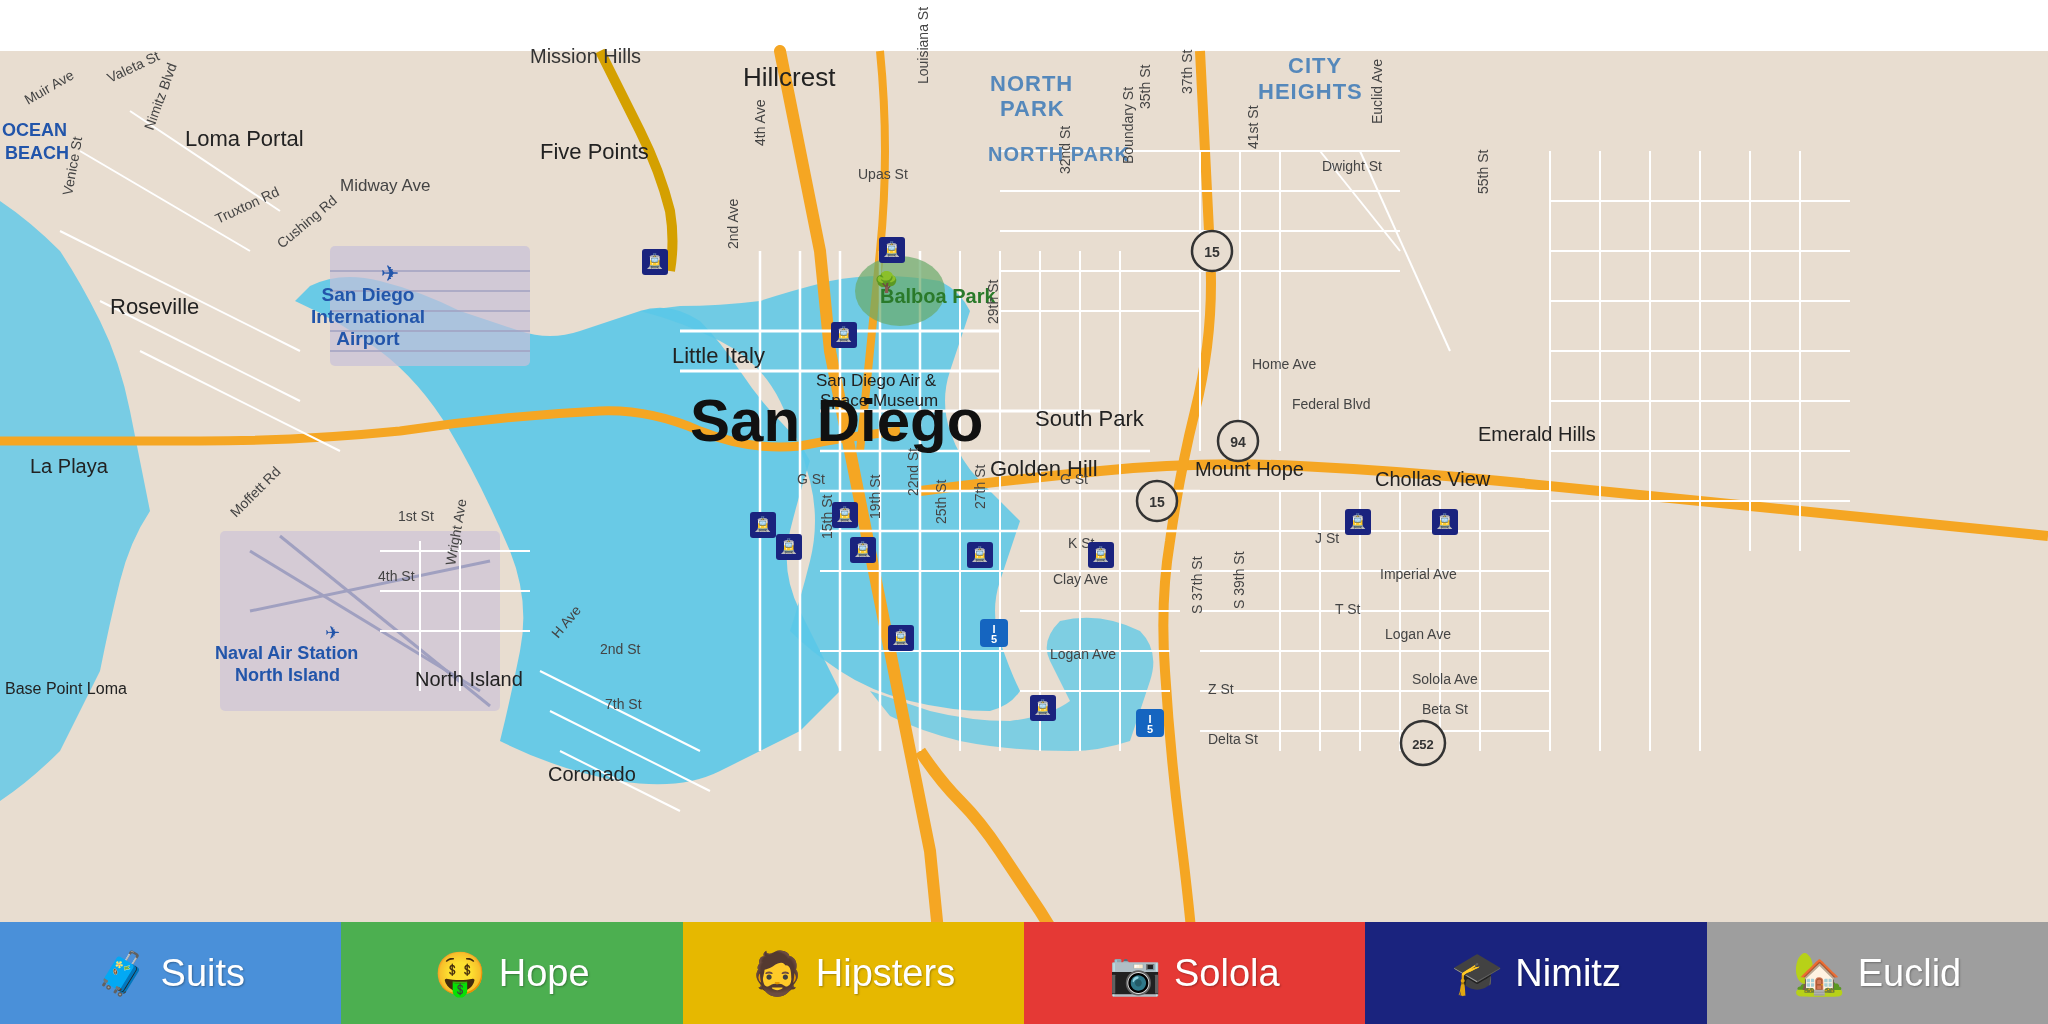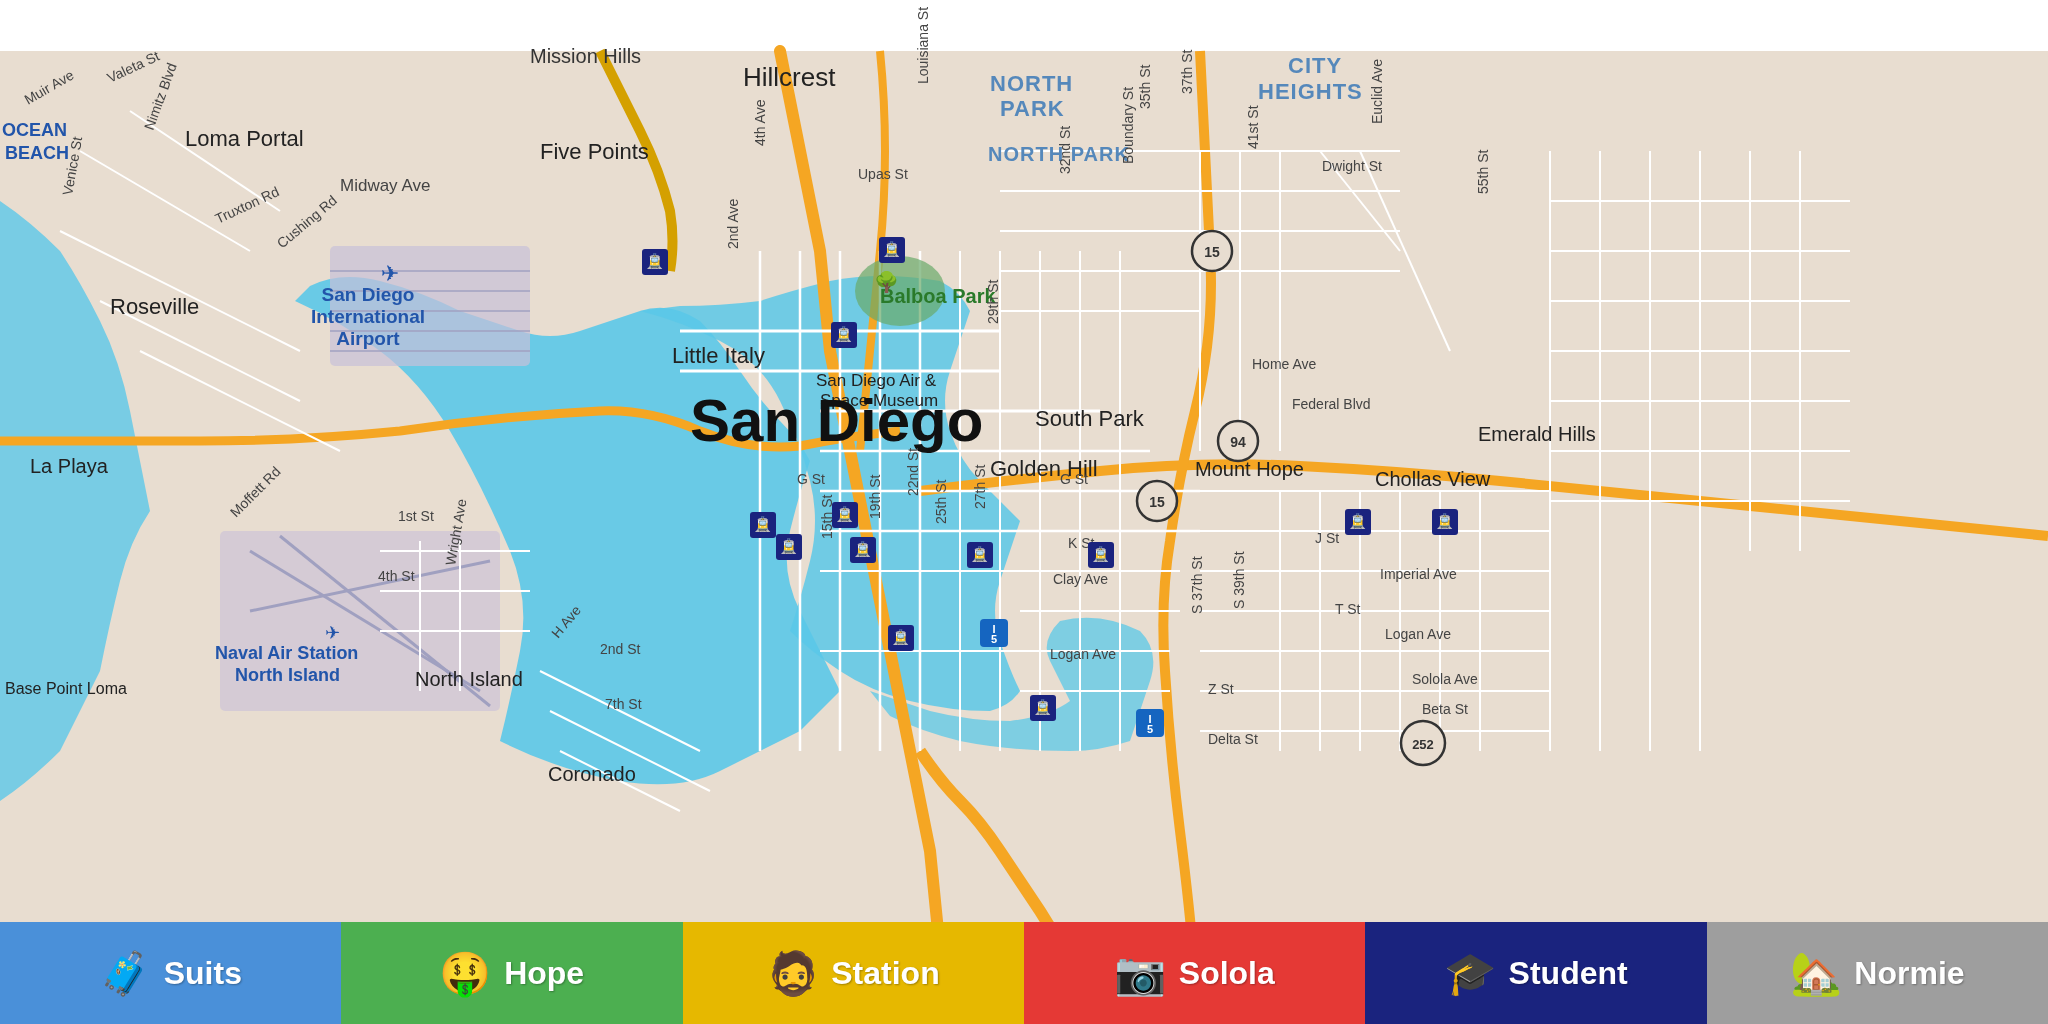--- a/index.html
+++ b/index.html
@@ -35,22 +35,22 @@
       justify-content: center;
       gap: 12px;
       cursor: pointer;
     }
 
     .tab-emoji {
       font-size: 42px;
     }
 
     .tab-label {
-      font-size: 32px;
-      font-weight: bold;
+      font-size: 38px;
+      font-weight: normal;
       color: white;
       text-shadow: 1px 1px 2px rgba(0,0,0,0.3);
     }
 
     .tab-suits { background-color: #4a90d9; }
     .tab-rich { background-color: #4caf50; }
     .tab-hipsters { background-color: #e6b800; }
     .tab-tourist { background-color: #e53935; }
     .tab-student { background-color: #1a237e; }
     .tab-normie { background-color: #9e9e9e; }
@@ -354,29 +354,29 @@
     <div class="tab-item tab-suits">
       <span class="tab-emoji">🧳</span>
       <span class="tab-label">Suits</span>
     </div>
     <div class="tab-item tab-rich">
       <span class="tab-emoji">🤑</span>
       <span class="tab-label">Hope</span>
     </div>
     <div class="tab-item tab-hipsters">
       <span class="tab-emoji">🧔</span>
-      <span class="tab-label">Station</span>
+      <span class="tab-label">Hipsters</span>
     </div>
     <div class="tab-item tab-tourist">
       <span class="tab-emoji">📷</span>
       <span class="tab-label">Solola</span>
     </div>
     <div class="tab-item tab-student">
       <span class="tab-emoji">🎓</span>
-      <span class="tab-label">Student</span>
+      <span class="tab-label">Nimitz</span>
     </div>
     <div class="tab-item tab-normie">
       <span class="tab-emoji">🏡</span>
-      <span class="tab-label">Normie</span>
+      <span class="tab-label">Euclid</span>
     </div>
   </div>
 
 </div>
 
 </body></html>

